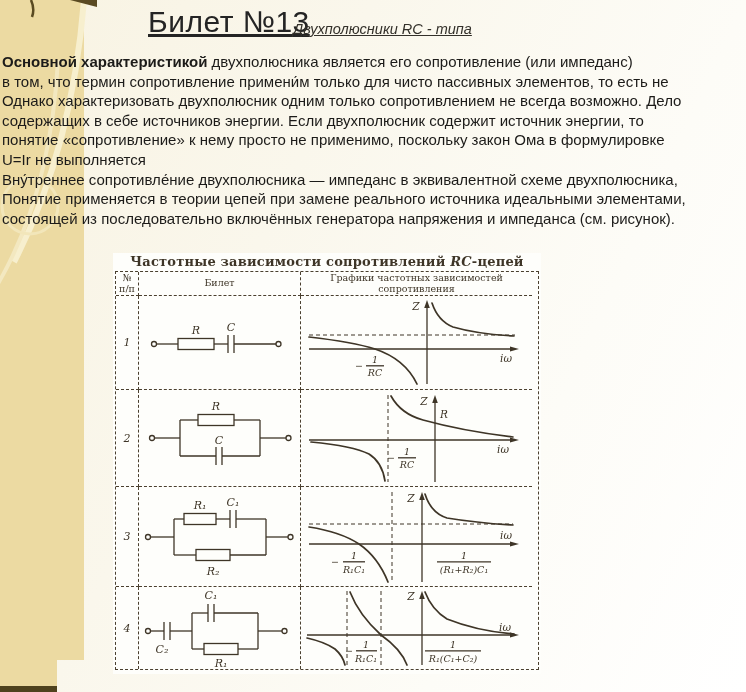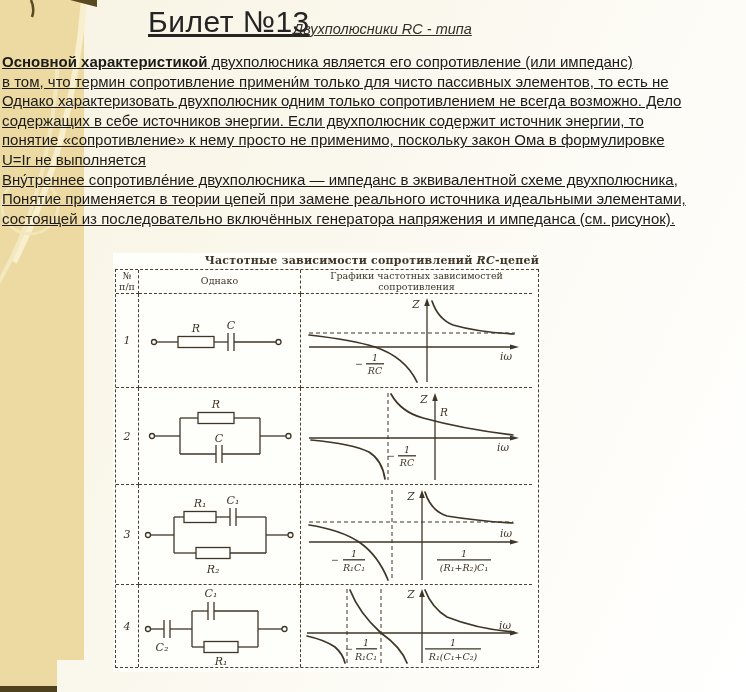--- a/index.html
+++ b/index.html
@@ -14,29 +14,29 @@
     text-decoration:underline;color:#242424;z-index:3;white-space:nowrap;
   }
   .page-subtitle{
     position:absolute;left:293px;top:21px;font-size:14.5px;font-style:italic;
     text-decoration:underline;color:#33302a;z-index:3;white-space:nowrap;
   }
   .body-text{
     position:absolute;left:2px;top:52px;width:744px;z-index:3;
     font-size:15px;line-height:19.6px;color:#1c1b19;
   }
-  .body-text .ln{white-space:nowrap;text-decoration:underline;}
+  .body-text .ln{white-space:nowrap;}
   .body-text .lead{font-weight:bold;}
   
   .scan{
     position:absolute;left:113px;top:253px;width:424px;z-index:2;
     color:#3e3527;font-family:"DejaVu Serif","Liberation Serif",serif;
     background:#fefefb;padding:1px 2px 4px 2px;
   }
-  .scan-title{font-size:11px;font-weight:bold;text-align:right;letter-spacing:.2px;white-space:nowrap;}
+  .scan-title{font-size:13px;font-weight:bold;text-align:center;letter-spacing:.2px;white-space:nowrap;}
   .scan-title .it{font-style:italic;}
   .grid{
     margin-top:2px;border:1.5px dashed #4a3f2e;
     display:grid;grid-template-columns:23px 162px 231px;
     grid-template-rows:24px 94px 97px 100px 82px;
     background:#fefefb;
   }
   .cell{border-right:1px dashed #4a3f2e;border-bottom:1px dashed #4a3f2e;
         display:flex;align-items:center;justify-content:center;overflow:hidden;}
   .cell.last-col{border-right:none;}
@@ -86,21 +86,21 @@
 
 <div class="scan">
   <div class="scan-title"><span>Частотные зависимости сопротивлений </span><span class="it">RC</span><span>-цепей</span></div>
   <div class="grid">
 
     <div class="cell hcell">
       <span>№</span>
       <span>п/п</span>
     </div>
     <div class="cell hcell">
-      <span>Однако</span>
+      <span>Билет</span>
     </div>
     <div class="cell hcell last-col">
       <span>Графики частотных зависимостей</span>
       <span>сопротивления</span>
     </div>
 
     <div class="cell numcell">1</div>
     <div class="cell">
       <svg width="160" height="94" viewBox="0 0 160 94">
         <circle class="term" cx="14" cy="48" r="2.5"></circle>

